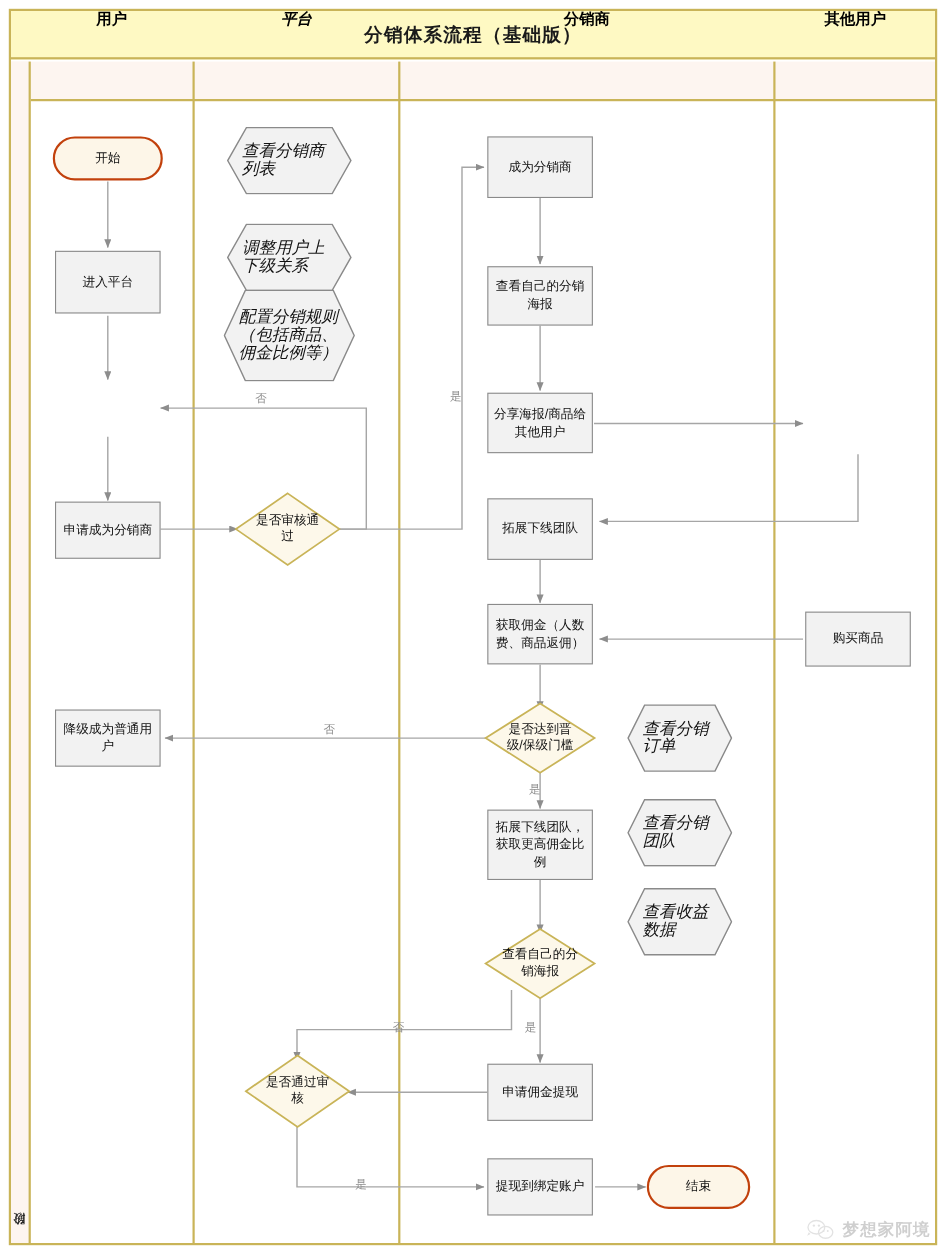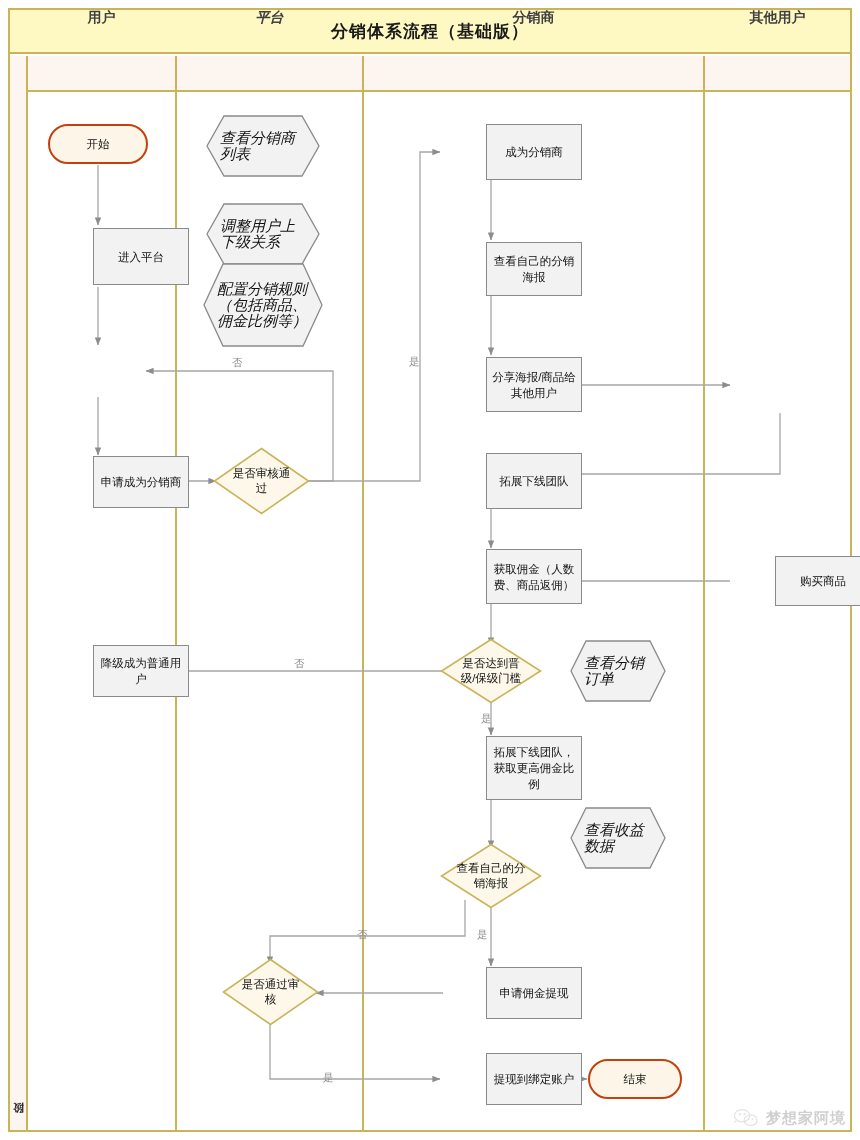--- a/index.html
+++ b/index.html
@@ -32,36 +32,35 @@
   .stage-label{
     position:absolute;left:-14px;bottom:8px;width:46px;height:18px;
     font-size:11px;color:#1a1a1a;
     writing-mode:vertical-rl;transform:rotate(180deg);
     display:flex;align-items:center;justify-content:flex-start;
     white-space:nowrap;
   }
 
   .lane-head{
     position:absolute;top:0;height:36px;display:flex;align-items:center;justify-content:center;
-    font-size:14px;font-weight:bold;color:#404040;box-sizing:border-box;
+    font-size:14px;font-weight:bold;color:#000000;box-sizing:border-box;
   }
   .vdiv{
     position:absolute;top:56px;width:2px;height:1074px;background:#c9b458;
   }
 
   
   .node{
     position:absolute;box-sizing:border-box;
     display:flex;align-items:center;justify-content:center;text-align:center;
     font-size:11.5px;line-height:16px;color:#111;
   }
   .rect{
     background:#f2f2f2;border:1.3px solid #8a8a8a;
     padding:2px 4px;
-    margin-left:43px;
   }
   .terminal{
     background:#fdf6e8;border:2px solid #c2410c;border-radius:20px;
   }
   .hexwrap{position:absolute;}
   .hexwrap svg{position:absolute;left:0;top:0;}
   .hexwrap .htext{
     position:absolute;left:0;top:0;width:100%;height:100%;
     display:flex;align-items:center;justify-content:center;text-align:left;
     font-size:15px;line-height:16px;color:#111;padding:0 14px;box-sizing:border-box;font-style:italic;
@@ -272,20 +271,26 @@
     <span>结束</span>
   </div>
 
   <div class="hexwrap" style="left:570px;top:640px;width:96px;height:62px;">
     <svg width="96" height="62" viewBox="0 0 96 62">
       <polygon points="16,1 80,1 95,31 80,61 16,61 1,31" fill="#f2f2f2" stroke="#8a8a8a" stroke-width="1.3"></polygon>
     </svg>
     <div class="htext">查看分销订单</div>
   </div>
 
+  <div class="hexwrap" style="left:570px;top:726px;width:96px;height:62px;">
+    <svg width="96" height="62" viewBox="0 0 96 62">
+      <polygon points="16,1 80,1 95,31 80,61 16,61 1,31" fill="#f2f2f2" stroke="#8a8a8a" stroke-width="1.3"></polygon>
+    </svg>
+    <div class="htext">查看分销团队</div>
+  </div>
 
   <div class="hexwrap" style="left:570px;top:807px;width:96px;height:62px;">
     <svg width="96" height="62" viewBox="0 0 96 62">
       <polygon points="16,1 80,1 95,31 80,61 16,61 1,31" fill="#f2f2f2" stroke="#8a8a8a" stroke-width="1.3"></polygon>
     </svg>
     <div class="htext">查看收益数据</div>
   </div>
 
 
   <div class="node rect" style="left:732px;top:556px;width:96px;height:50px;">

